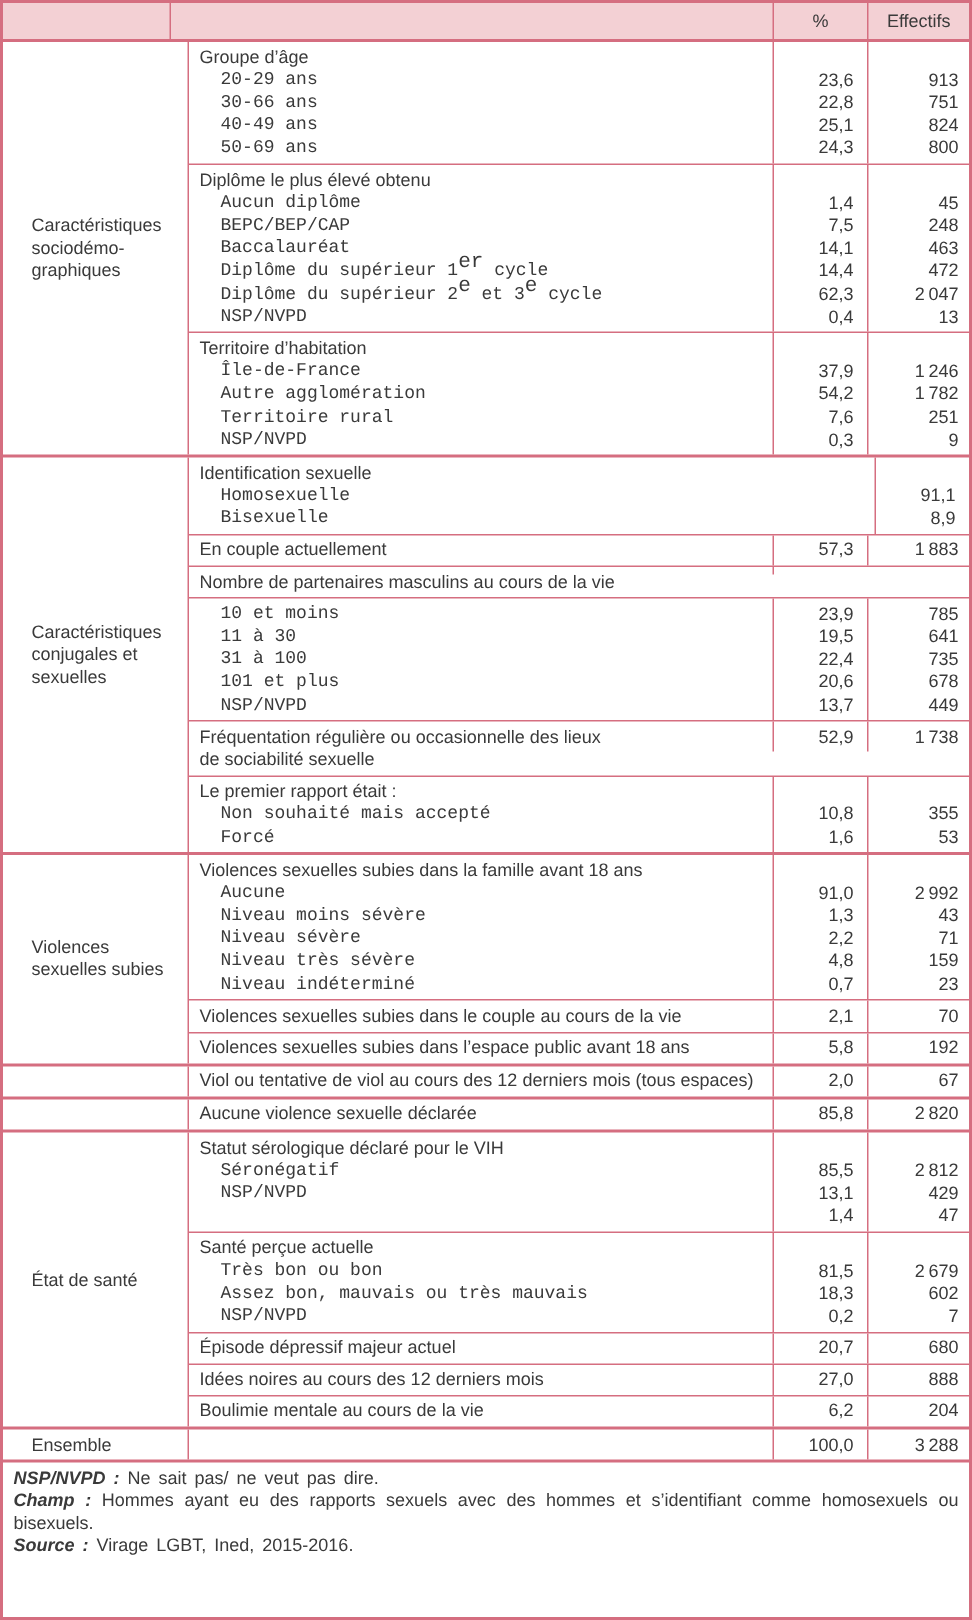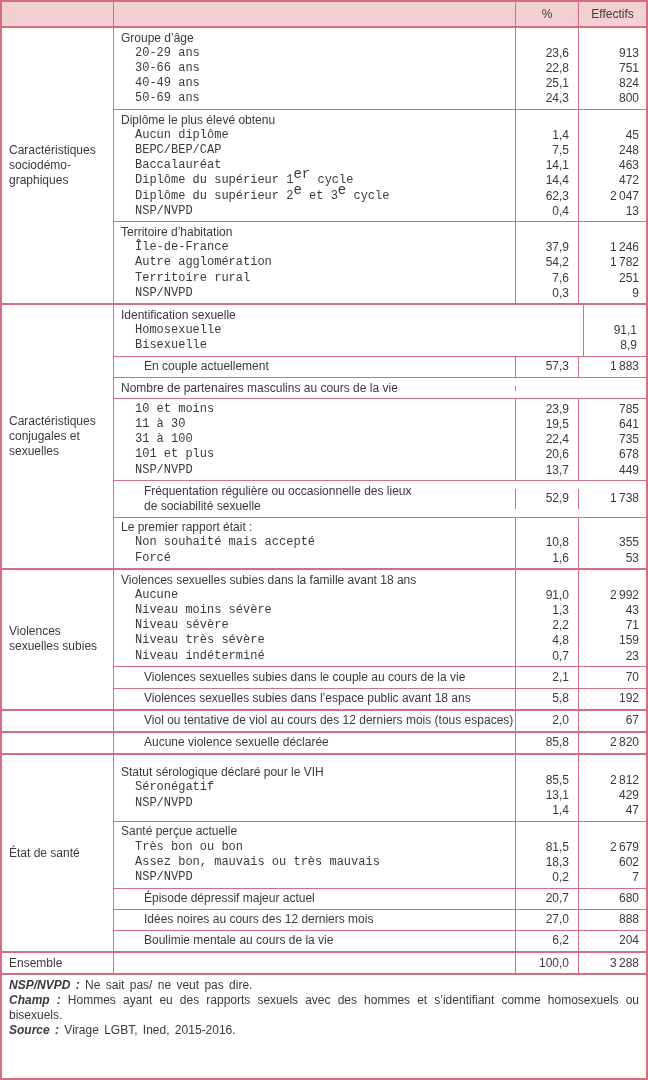--- a/index.html
+++ b/index.html
@@ -17,27 +17,27 @@
   .hcell { box-sizing:border-box; padding:4.5px 0; line-height:var(--lh); }
   .h-group { flex:0 0 112px; border-right:1.5px solid var(--border,#d56e80); }
   .h-label { flex:1 1 auto; }
   .h-pct  { flex:0 0 63px; border-left:1.5px solid var(--border,#d56e80); text-align:center; }
   .h-eff  { flex:0 0 68px; border-left:1.5px solid var(--border,#d56e80); text-align:center; }
   
   .tbody { flex:0 0 auto; display:flex; flex-direction:column; }
   .group { display:flex; align-items:stretch; }
   .group + .group { border-top:2px solid var(--border,#d56e80); }
   .gcol { flex:0 0 112px; box-sizing:border-box; border-right:1.5px solid var(--border,#d56e80);
-          display:flex; flex-direction:column; justify-content:center; padding:2px 4px 2px 7px; }
+          display:flex; flex-direction:column; justify-content:center; padding:2px 4px 2px 7px;margin-left:12px; }
   .gbody { flex:1 1 auto; min-width:0; display:flex; flex-direction:column; }
-  .block { display:flex; align-items:center; }
+  .block { display:flex; align-items:flex-start; }
   .block + .block { border-top:1.5px solid var(--border,#d56e80); }
   .bcell { box-sizing:border-box; padding-top:2.5px; padding-bottom:2.5px; }
   .lcol { flex:1 1 auto; min-width:0; padding-left:7px; padding-right:3px; }
-  .lcol.centerv { display:flex; flex-direction:column; justify-content:center;margin-left:23px; }
+  .lcol.centerv { display:flex; flex-direction:column; justify-content:center; }
   .pcol { flex:0 0 63px; border-left:1.5px solid var(--border,#d56e80); text-align:right; padding-right:9px; }
   .ecol { flex:0 0 68px; border-left:1.5px solid var(--border,#d56e80); text-align:right; padding-right:7px; }
   .mcol { flex:0 0 131px; border-left:1.5px solid var(--border,#d56e80); }
   .vc { display:flex; align-items:center; justify-content:flex-end; }
   .line { height:var(--lh); line-height:var(--lh); white-space:nowrap; overflow:visible; }
   .indent { padding-left:14px;font-family:Liberation Mono, monospace; }
   sup { font-size:14px; line-height:0; vertical-align:super; }
   
   .footer { flex:0 0 auto; border-top:2px solid var(--border,#d56e80);
             padding:3px 7px 4px 7px; line-height:15px; text-align:justify; word-spacing:2px; }

